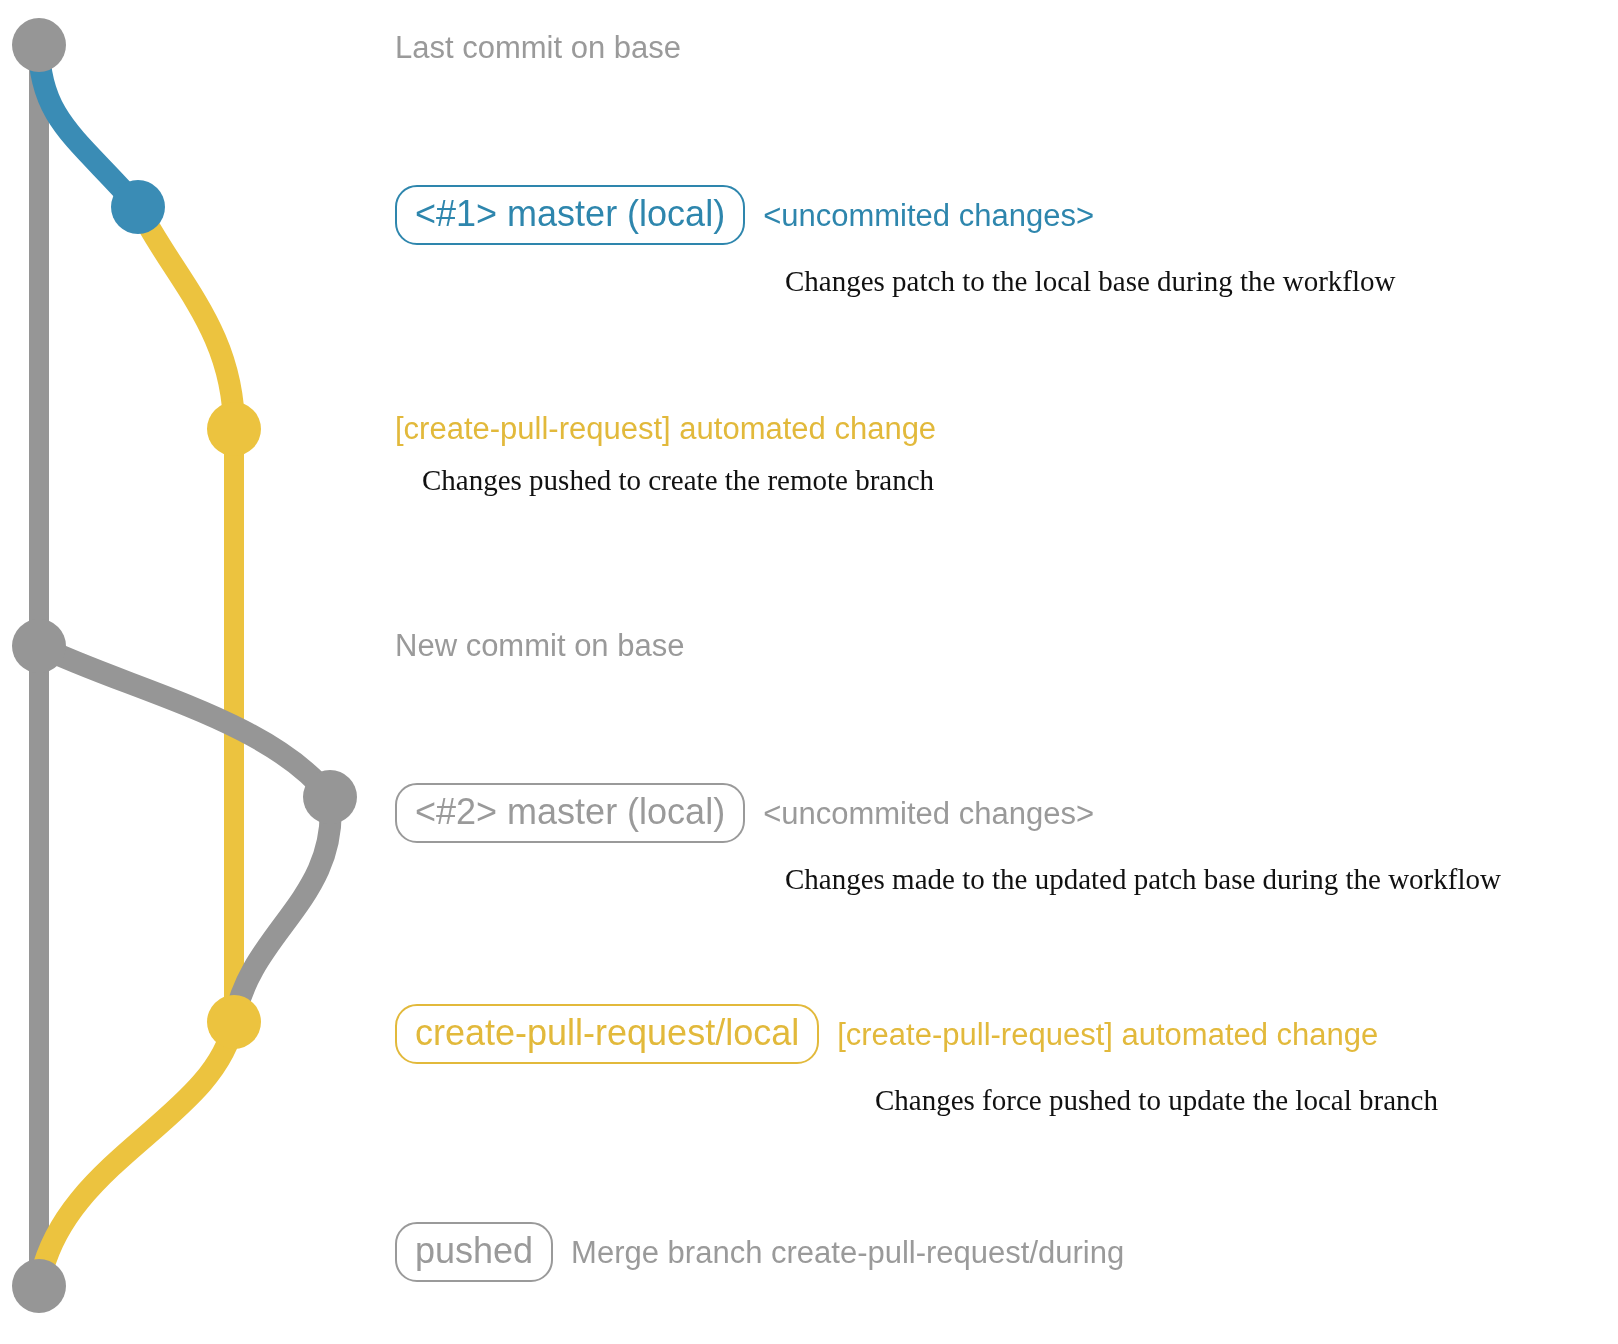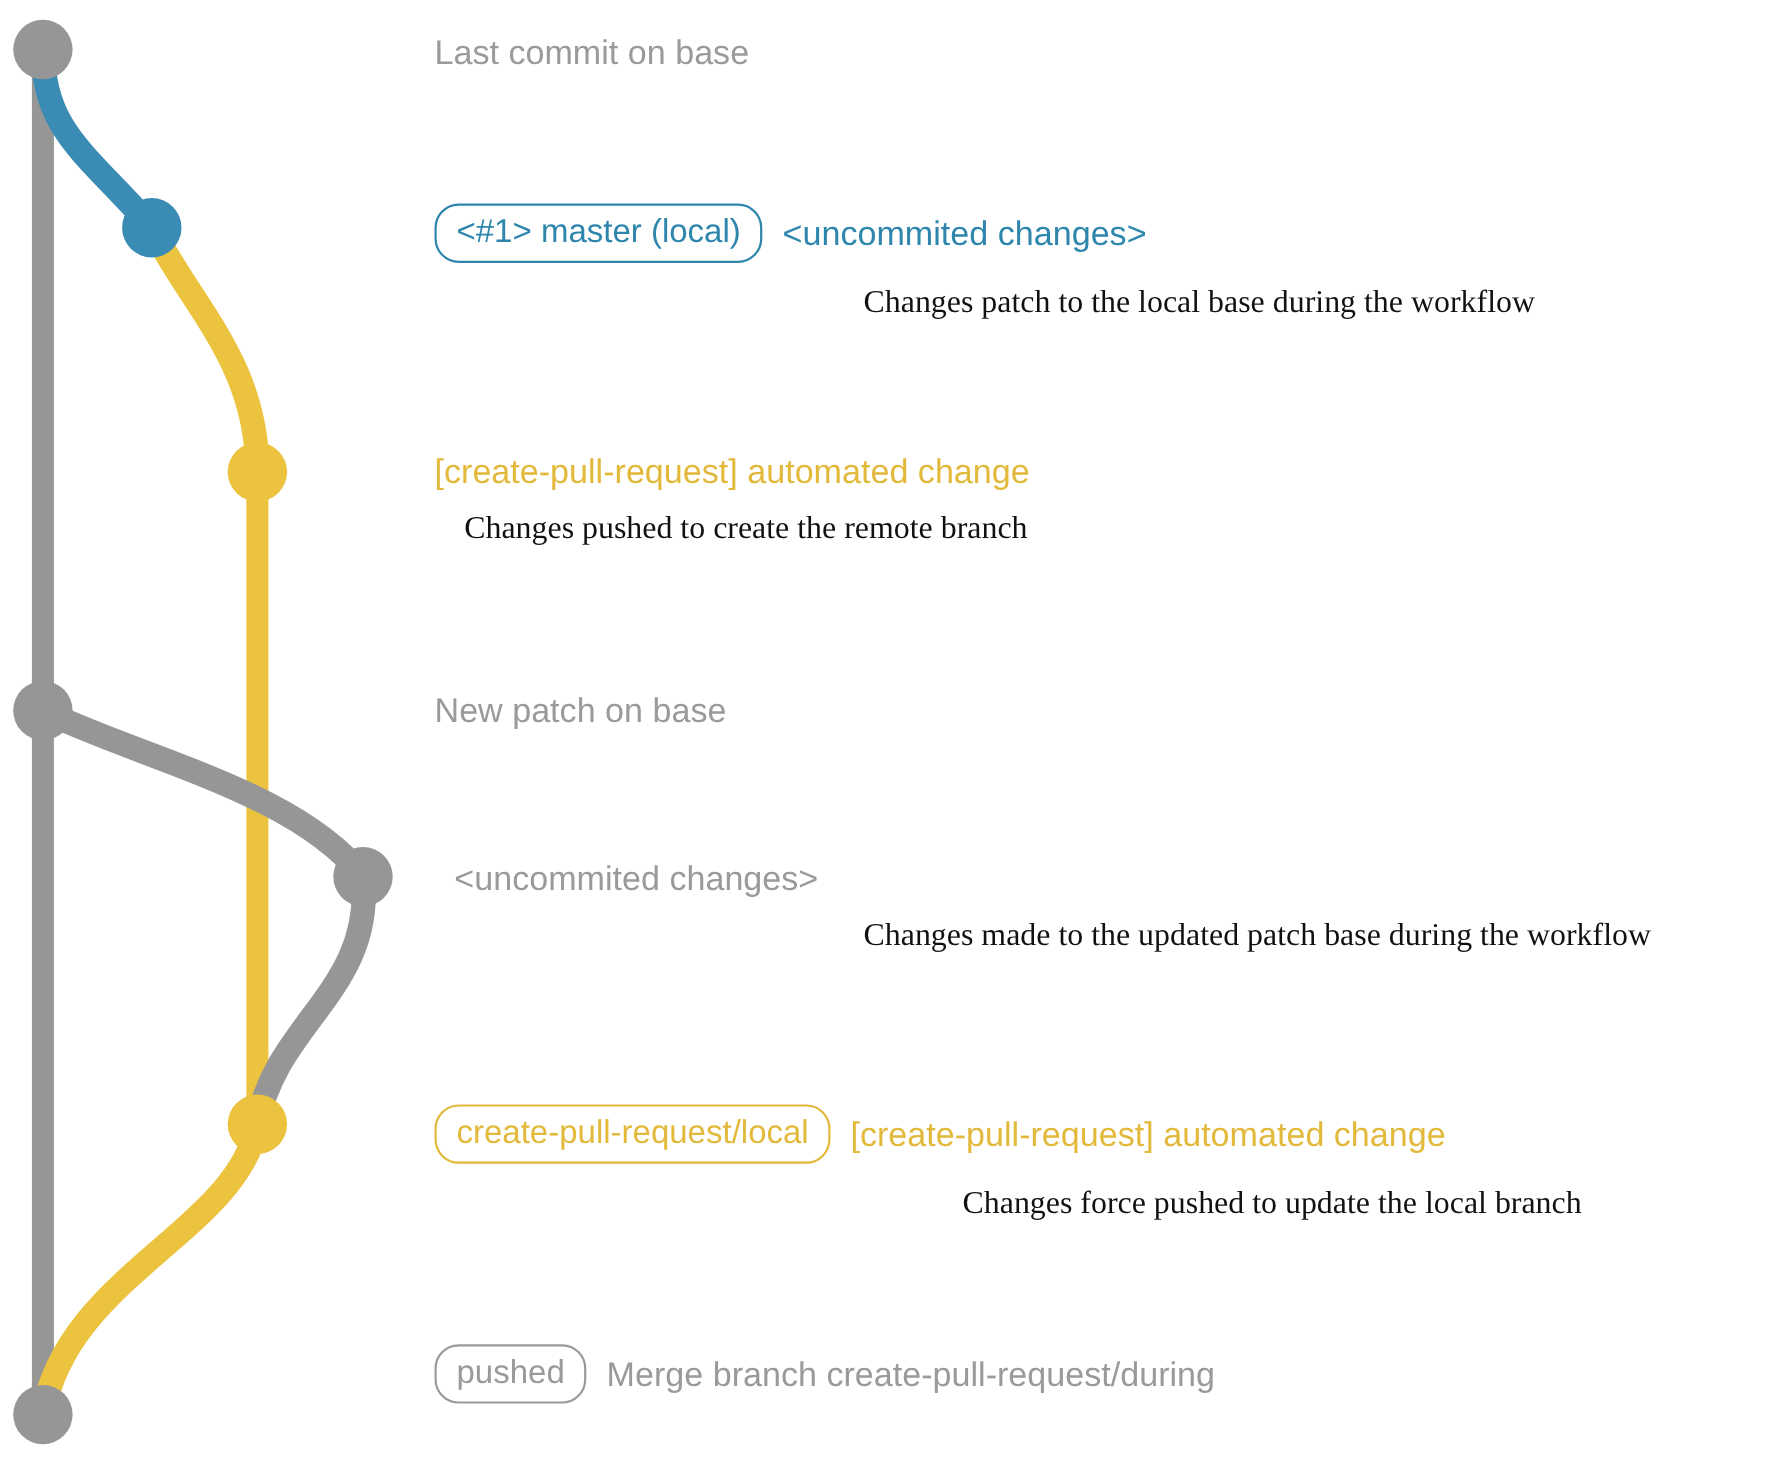--- a/index.html
+++ b/index.html
@@ -42,21 +42,21 @@
     align-items: center;
     white-space: nowrap;
     line-height: 1;
   }
 
   .badge {
     display: inline-block;
     border: 2px solid #9a9a9a;
     border-radius: 22px;
     padding: 9px 18px 11px 18px;
-    font-size: 30px;
+    font-size: 36px;
     color: #9a9a9a;
     line-height: 1;
     white-space: nowrap;
     background: #ffffff;
   }
   .badge.blue  { border-color: #2e86ad; color: #2e86ad; }
   .badge.gray  { border-color: #9a9a9a; color: #9a9a9a; }
   .badge.amber { border-color: #e2b93b; color: #e2b93b; }
 
   .subject {
@@ -128,26 +128,27 @@
 
   <div class="row" style="top:413px">
     <div class="headline">
       <span class="subject amber">[create-pull-request] automated change</span>
     </div>
     <div class="note indent-2">Changes pushed to create the remote branch</div>
   </div>
 
   <div class="row" style="top:630px">
     <div class="headline">
-      <span class="subject gray">New patch on base</span>
+      <span class="subject gray">New commit on base</span>
     </div>
   </div>
 
   <div class="row" style="top:783px">
     <div class="headline">
+      <span class="badge gray">&lt;#2&gt; master (local)</span>
       <span class="subject gray spaced">&lt;uncommited changes&gt;</span>
     </div>
     <div class="note indent-3">Changes made to the updated patch base during the workflow</div>
   </div>
 
   <div class="row" style="top:1004px">
     <div class="headline">
       <span class="badge amber">create-pull-request/local</span>
       <span class="subject amber spaced">[create-pull-request] automated change</span>
     </div>

